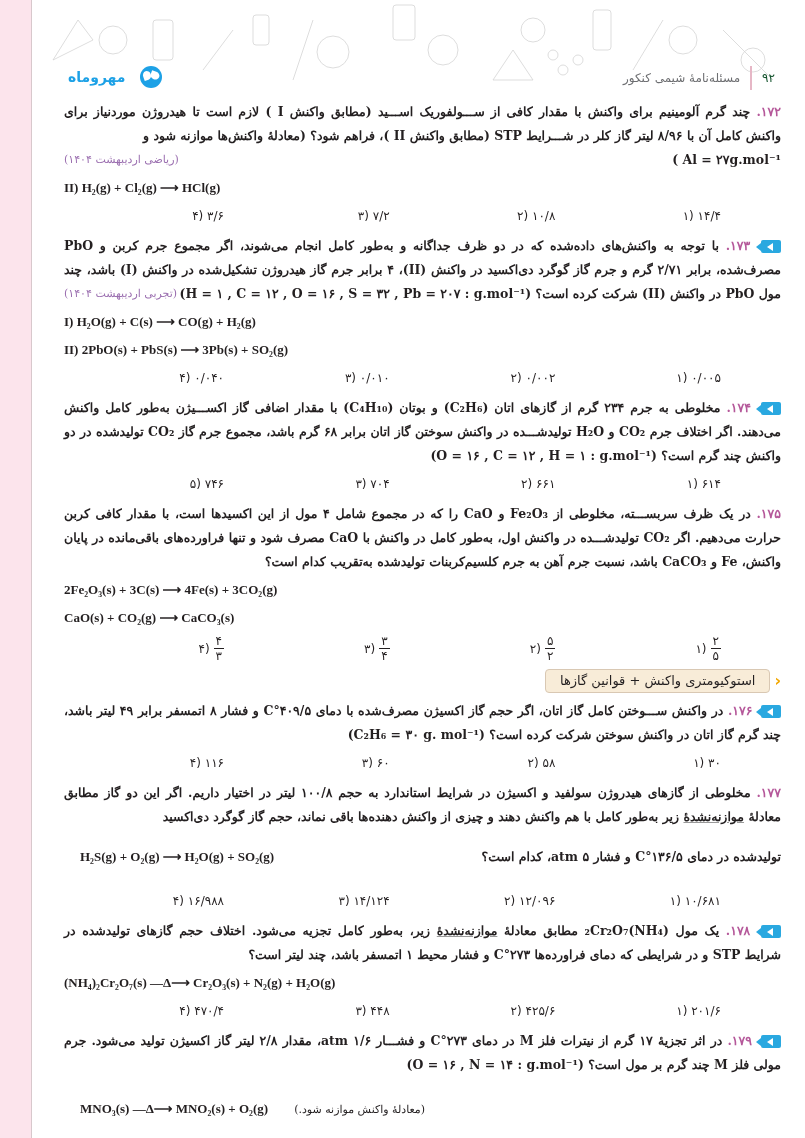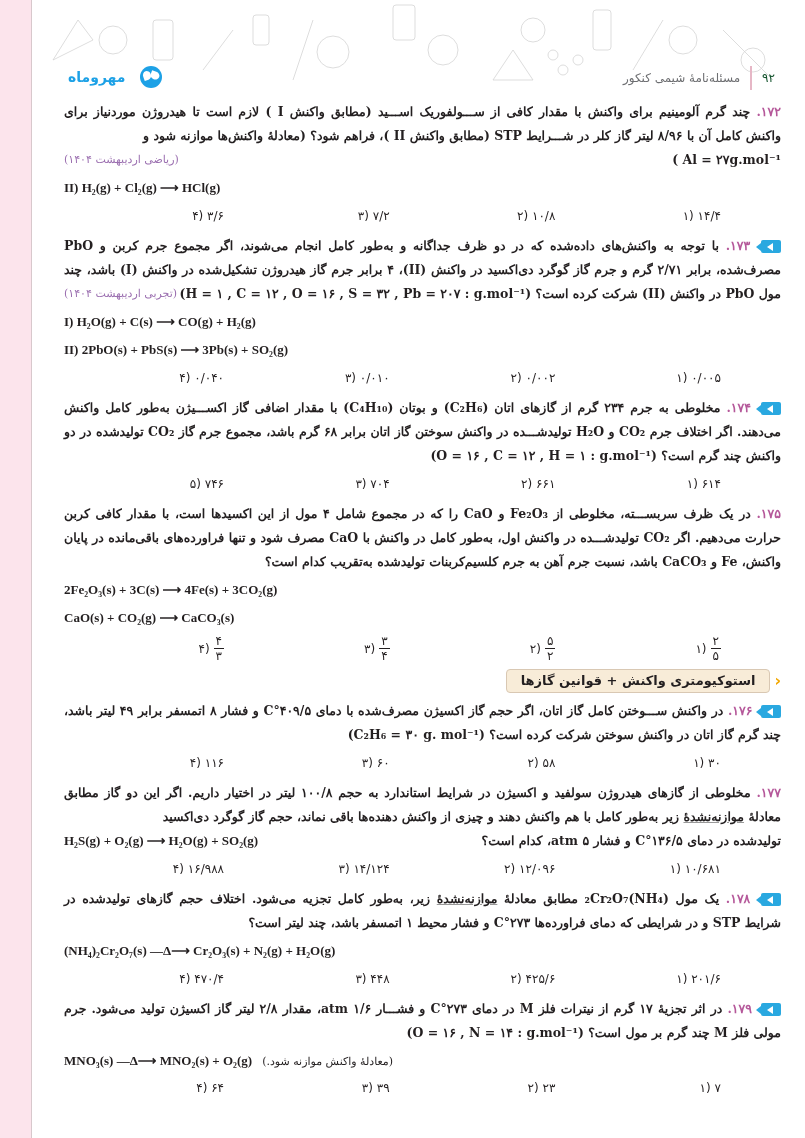--- a/index.html
+++ b/index.html
@@ -25,31 +25,31 @@
   .content { position: absolute; left: 64px; right: 24px; top: 100px; direction: rtl; font-family: "DejaVu Serif", serif; font-size: 12.5px; line-height: 24px; font-weight: bold; }
   .q { position: relative; margin-bottom: 4px; text-align: justify; }
   .qnum { color: #b5589a; font-weight: bold; margin-top: 18px; }
   .video-icon { display: inline-block; width: 20px; height: 13px; background: #29a8e0; border-radius: 2px; position: relative; vertical-align: middle; margin-left: 4px; }
   .video-icon::before { content: ""; position: absolute; left: 6px; top: 3px; border-right: 6px solid #fff; border-top: 4px solid transparent; border-bottom: 4px solid transparent; }
   .video-icon::after { content: ""; position: absolute; left: -5px; top: 3px; border-right: 5px solid #29a8e0; border-top: 4px solid transparent; border-bottom: 4px solid transparent; }
   .source { color: #9b6fb0; font-weight: normal; font-size: 11px; float: left; }
   .consts { direction: ltr; unicode-bidi: embed; }
   .eq { direction: ltr; text-align: left; font-family: "Liberation Serif", serif; font-weight: bold; font-size: 13px; line-height: 24px; margin: 4px 0; }
   .eq-side { display: flex; justify-content: space-between; direction: rtl; align-items: baseline; }
-  .eq-side .eq { margin: 0; }
+  .eq-side .eq { margin: 16px; }
   .options { display: flex; direction: rtl; justify-content: space-between; padding: 0 60px 0 80px; font-family: "DejaVu Sans", sans-serif; font-weight: normal; font-size: 12px; margin: 2px 0 6px; }
   .opt { min-width: 80px; text-align: right; }
   .frac-opt { display: inline-flex; align-items: center; gap: 4px; }
   .frac { display: inline-flex; flex-direction: column; align-items: center; line-height: 14px; font-size: 12px; }
   .frac span:first-child { border-bottom: 1px solid #231f20; padding: 0 2px; }
   .underline { text-decoration: underline; text-decoration-color: #999; }
 
   .section-bar { display: flex; direction: rtl; align-items: center; margin: 6px 0 6px 0; padding-right: 0; }
   .section-chevron { color: #f2a700; font-weight: bold; font-size: 16px; margin-left: 4px; font-family: "DejaVu Sans", sans-serif; }
-  .section-title { background: #f8ecd8; border: 1px solid #d9c8b3; border-radius: 4px; padding: 0 14px; font-family: "DejaVu Sans", sans-serif; font-size: 13px; font-weight: bold; line-height: 22px; }
+  .section-title { background: #f8ecd8; border: 1px solid #d9c8b3; border-radius: 4px; padding: 0 14px; font-family: "DejaVu Sans", sans-serif; font-size: 13px; font-weight: normal; line-height: 22px; }
 </style>
 </head>
 <body>
 
 <div class="margin-strip"></div>
 
 <div class="header-bg">
   <svg viewBox="0 0 772 92" preserveAspectRatio="none">
     <g fill="none" stroke="#d4d4d4" stroke-width="0.8">
       <circle cx="80" cy="40" r="14"></circle>

